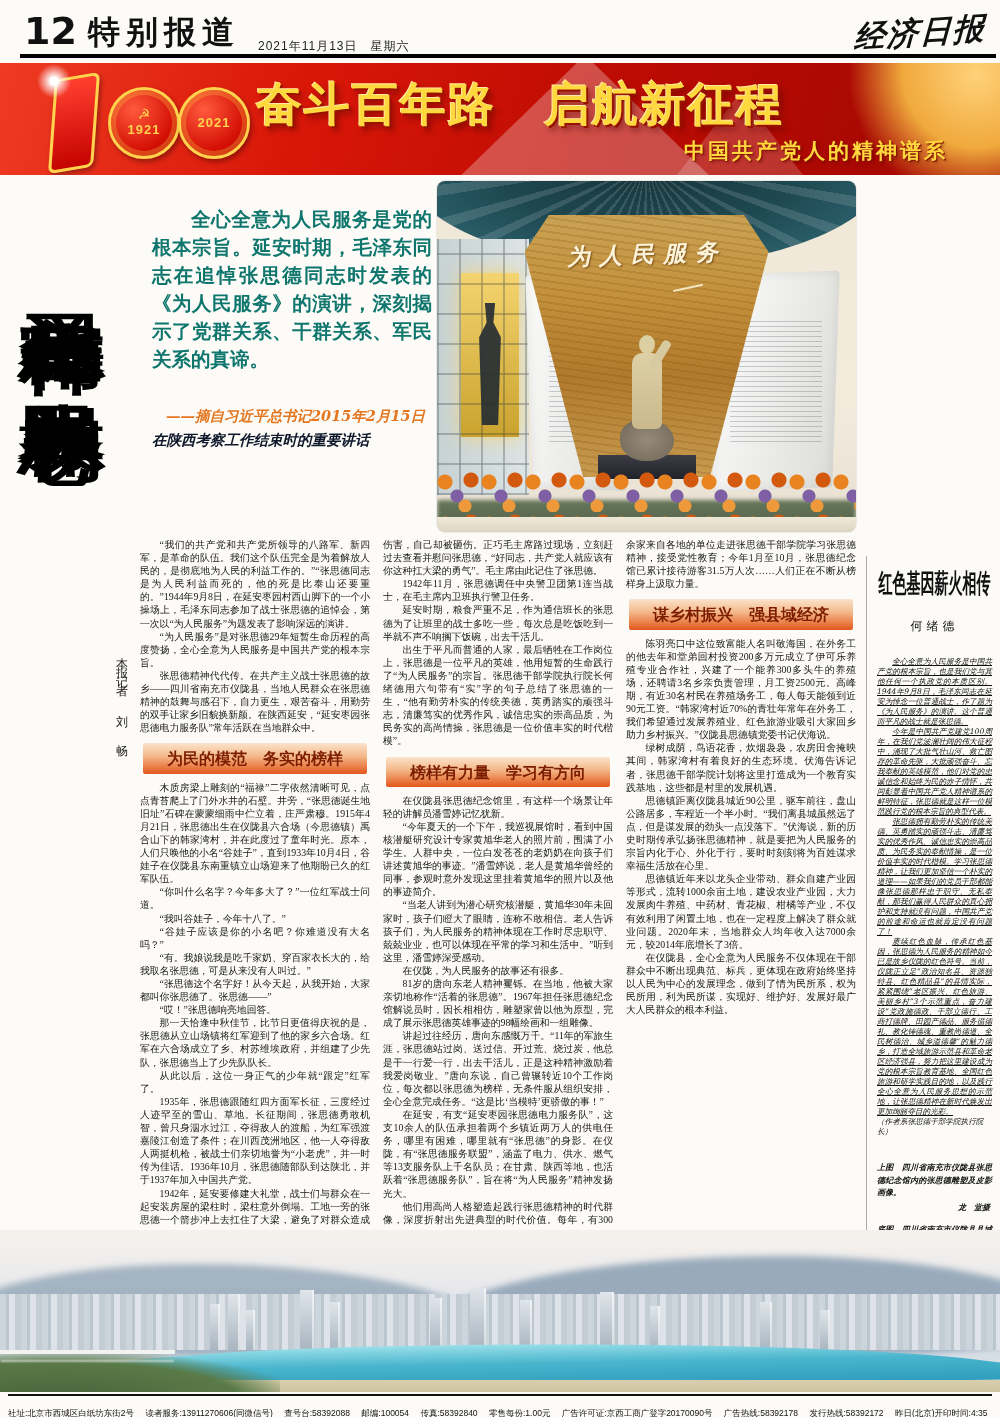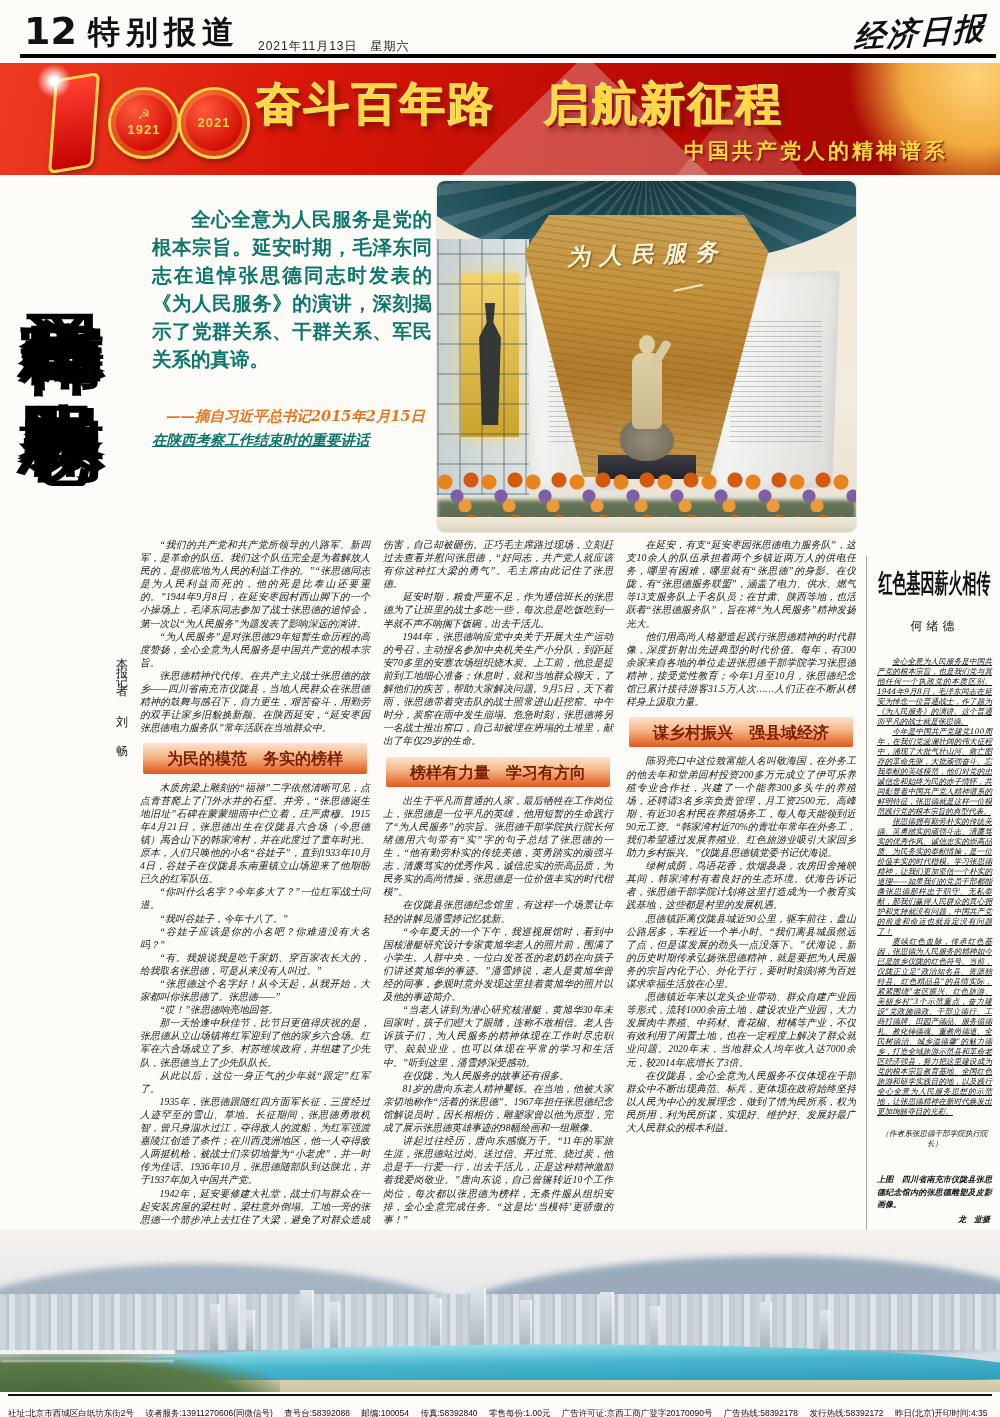--- a/index.html
+++ b/index.html
@@ -38,21 +38,21 @@
   .btitle { position:absolute; left:256px; top:16px; white-space:nowrap;
          font:900 46px/1.1 "DejaVu Sans",sans-serif; color:#ffd83d; letter-spacing:2px;
          text-shadow:-1px -1px 0 #ffe9a0,2px 2px 0 #981200,4px 5px 6px rgba(60,0,0,.45); }
   .bsub { position:absolute; right:52px; top:78px; font:800 21px/1 "DejaVu Sans",sans-serif; color:#ffd83d;
          letter-spacing:3px; text-shadow:1px 1px 0 #8c0f00,2px 2px 3px rgba(60,0,0,.4); white-space:nowrap;}
 
   
   .quote { position:absolute; left:152px; top:206px; width:280px; }
   .qtext { margin:0; font:bold 19.5px/28px "DejaVu Sans",sans-serif; color:#0f766e; text-align:justify; text-indent:2em; }
   .qattr { margin:30px 0 0; font:bold italic 14.5px/24px "DejaVu Serif",serif; color:#e4761f; padding-left:14px; }
-  .qattr2{ margin:0; font:bold italic 14.5px/24px "DejaVu Serif",serif; color:#0f766e;text-decoration:underline; }
+  .qattr2{ margin:0; font:bold italic 14.5px/24px "DejaVu Serif",serif; color:#0f172a; }
 
   
   .photo { position:absolute; left:437px; top:181px; width:419px; height:351px; border-radius:8px; overflow:hidden;
            background:linear-gradient(180deg,#efe7d6 0%,#f3ecdd 62%,#e7e0d2 100%); box-shadow:0 0 0 1px rgba(0,0,0,.07); }
   .ph-dome { position:absolute; left:-34px; right:-34px; top:-122px; height:208px; border-radius:50%;
            background:radial-gradient(ellipse at center,#163339 0%,#1e4851 45%,#2a5d68 72%,#35707c 100%); }
   .ph-dome::after { content:""; position:absolute; inset:0; border-radius:50%;
            background:repeating-conic-gradient(rgba(255,255,255,.13) 0 3deg,transparent 3deg 9deg); }
   .ph-leftwall { position:absolute; left:0; top:58px; width:92px; height:256px; background:linear-gradient(90deg,#c7d2d4,#dde4e4); }
   .ph-door { position:absolute; left:24px; top:92px; width:58px; height:164px;
@@ -104,35 +104,35 @@
   .vtitle { position:absolute; left:20px; top:268px; height:910px; writing-mode:vertical-rl; text-orientation:upright;
             font-family:"DejaVu Sans",sans-serif; font-weight:900; font-size:57px; line-height:1; letter-spacing:4px;
             transform:scaleX(1.5); transform-origin:left top; color:#000; }
   .vbyline { position:absolute; left:113px; top:648px; writing-mode:vertical-rl; text-orientation:upright;
             font:12px "Liberation Serif",serif; letter-spacing:9px; color:#222; }
 
   
   .columns { position:absolute; left:140px; top:538px; width:716px; height:694px; overflow:hidden;
              column-count:3; column-gap:13px; column-fill:auto;
              font-size:9.8px; line-height:13.1px; text-align:justify; color:#151515; }
-  .blk { margin:0;font-style:italic; }
+  .blk { margin:0; }
   .blk-p { text-indent:2em; }
   .blk-h { break-inside:avoid; -webkit-column-break-inside:avoid; text-indent:0; margin:9px 3px 7px; padding:6px 0 5px;
            text-align:center; font:bold 16px/1.2 "DejaVu Sans",sans-serif; color:#7d1d00; border-radius:2px;
            background:linear-gradient(180deg,#fbe3cd 0%,#f4b98a 42%,#e2571b 100%); }
 
   
   .sidebar { position:absolute; left:866px; top:556px; width:126px; height:676px; box-sizing:border-box;
              border-left:1px solid #a9a9a9; padding-left:10px; }
   .sb-title { margin-top:14px; text-align:center; white-space:nowrap; font:900 14px/1 "DejaVu Sans",sans-serif;
               transform:scaleY(1.85); transform-origin:center top; }
   .sb-author { margin-top:34px; text-align:center; font:12px "Liberation Serif",serif; letter-spacing:4px; }
   .sb-body { margin-top:22px; }
   .sb-body p { margin:0; font:italic 7.6px/10px "DejaVu Serif",serif; text-align:justify; text-indent:2em;text-decoration:underline; }
-  .sb-attr { margin-top:12px; font:italic 7.6px/10px "DejaVu Serif",serif; text-align:center; }
+  .sb-attr { font:italic 7.6px/10px "DejaVu Serif",serif; text-align:left; }
   .sb-caps { margin-top:24px; }
   .sb-cap { font:bold italic 8px/12.5px "DejaVu Serif",serif; text-align:justify; margin:0; }
   .sb-credit { text-align:right; font:bold italic 8px/12.5px "DejaVu Serif",serif; margin:2px 2px 10px 0; }
 
   
   .bphoto { position:absolute; left:0; top:1230px; width:1000px; height:162px; overflow:hidden;
             background:linear-gradient(180deg,#f5f1ec 0%,#ecebec 28%,#dfe4ea 48%,#d7dee6 60%); }
   .bp-mount1 { position:absolute; left:-60px; top:34px; width:560px; height:92px; background:#93a7b8; opacity:.8;
             border-radius:50% 60% 40% 50%/80% 90% 20% 30%; filter:blur(3px); }
   .bp-mount2 { position:absolute; right:-80px; top:26px; width:660px; height:100px; background:#8ba0b3; opacity:.85;
@@ -244,28 +244,28 @@
       <div class="blk blk-p">“哎！”张思德响亮地回答。</div>
 
       <div class="blk blk-p">那一天恰逢中秋佳节，比节日更值得庆祝的是，张思德从立山场镇将红军迎到了他的家乡六合场。红军在六合场成立了乡、村苏维埃政府，并组建了少先队，张思德当上了少先队队长。</div>
 
       <div class="blk blk-p">从此以后，这位一身正气的少年就“跟定”红军了。</div>
 
       <div class="blk blk-p">1935年，张思德跟随红四方面军长征，三度经过人迹罕至的雪山、草地。长征期间，张思德勇敢机智，曾只身泅水过江，夺得敌人的渡船，为红军强渡嘉陵江创造了条件；在川西茂洲地区，他一人夺得敌人两挺机枪，被战士们亲切地誉为“小老虎”，并一时传为佳话。1936年10月，张思德随部队到达陕北，并于1937年加入中国共产党。</div>
 
       <div class="blk blk-p">1942年，延安要修建大礼堂，战士们与群众在一起安装房屋的梁柱时，梁柱意外倒塌。工地一旁的张思德一个箭步冲上去扛住了大梁，避免了对群众造成伤害，自己却被砸伤。正巧毛主席路过现场，立刻赶过去查看并慰问张思德，“好同志，共产党人就应该有你这种扛大梁的勇气”。毛主席由此记住了张思德。</div>
 
+      <div class="blk blk-p">1942年11月，张思德调任中央警卫团第1连当战士，在毛主席内卫班执行警卫任务。</div>
 
       <div class="blk blk-p">延安时期，粮食严重不足，作为通信班长的张思德为了让班里的战士多吃一些，每次总是吃饭吃到一半就不声不响搁下饭碗，出去干活儿。</div>
 
-      <div class="blk blk-p">1944年，张思德响应党中央关于开展大生产运动的号召，主动报名参加中央机关生产小分队，到距延安70多里的安塞农场组织烧木炭。上工前，他总是提前到工地细心准备；休息时，就和当地群众聊天，了解他们的疾苦，帮助大家解决问题。9月5日，天下着雨，张思德带着突击队的战士照常进山赶挖窑。中午时分，炭窑在雨中发生崩塌。危急时刻，张思德将另一名战士推出窑口，自己却被埋在坍塌的土堆里，献出了年仅29岁的生命。</div>
+
+      <div class="blk blk-p">出生于平凡而普通的人家，最后牺牲在工作岗位上，张思德是一位平凡的英雄，他用短暂的生命践行了“为人民服务”的宗旨。张思德干部学院执行院长何绪德用六句带有“实”字的句子总结了张思德的一生，“他有勤劳朴实的传统美德，英勇踏实的顽强斗志，清廉笃实的优秀作风，诚信忠实的崇高品质，为民务实的高尚情操，张思德是一位价值丰实的时代楷模”。</div>
 
       <div class="blk blk-h">榜样有力量　学习有方向</div>
-
-      <div class="blk blk-p">出生于平凡而普通的人家，最后牺牲在工作岗位上，张思德是一位平凡的英雄，他用短暂的生命践行了“为人民服务”的宗旨。张思德干部学院执行院长何绪德用六句带有“实”字的句子总结了张思德的一生，“他有勤劳朴实的传统美德，英勇踏实的顽强斗志，清廉笃实的优秀作风，诚信忠实的崇高品质，为民务实的高尚情操，张思德是一位价值丰实的时代楷模”。</div>
 
       <div class="blk blk-p">在仪陇县张思德纪念馆里，有这样一个场景让年轻的讲解员潘雪婷记忆犹新。</div>
 
       <div class="blk blk-p">“今年夏天的一个下午，我巡视展馆时，看到中国核潜艇研究设计专家黄旭华老人的照片前，围满了小学生。人群中央，一位白发苍苍的老奶奶在向孩子们讲述黄旭华的事迹。”潘雪婷说，老人是黄旭华曾经的同事，参观时意外发现这里挂着黄旭华的照片以及他的事迹简介。</div>
 
       <div class="blk blk-p">“当老人讲到为潜心研究核潜艇，黄旭华30年未回家时，孩子们瞪大了眼睛，连称不敢相信。老人告诉孩子们，为人民服务的精神体现在工作时尽忠职守、兢兢业业，也可以体现在平常的学习和生活中。”听到这里，潘雪婷深受感动。</div>
 
       <div class="blk blk-p">在仪陇，为人民服务的故事还有很多。</div>
 
       <div class="blk blk-p">81岁的唐向东老人精神矍铄。在当地，他被大家亲切地称作“活着的张思德”。1967年担任张思德纪念馆解说员时，因长相相仿，雕塑家曾以他为原型，完成了展示张思德英雄事迹的98幅绘画和一组雕像。</div>

